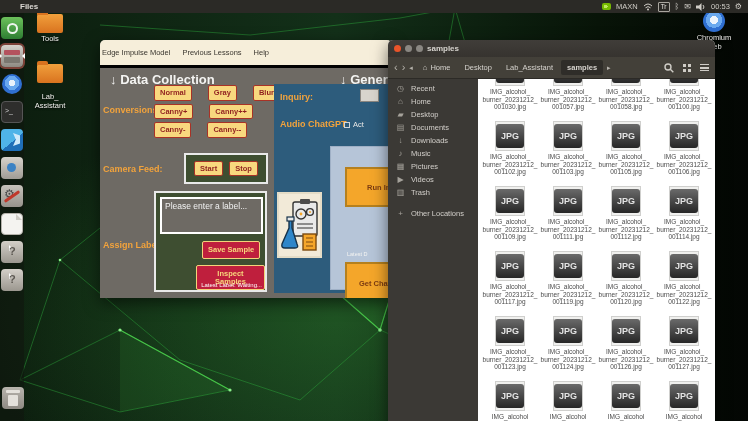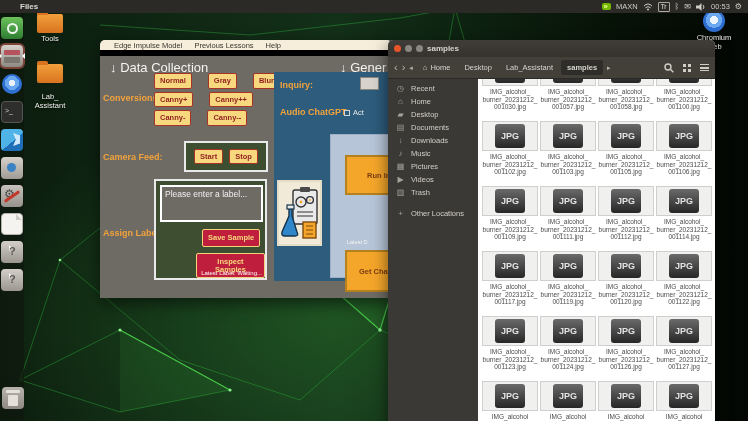--- a/index.html
+++ b/index.html
@@ -61,24 +61,24 @@
   .window{position:absolute;box-shadow:0 5px 16px rgba(0,0,0,.55);border-radius:5px 5px 0 0;}
   .titlebar{height:17px;border-radius:5px 5px 0 0;display:flex;align-items:center;gap:4px;padding:0 6px;}
   .wdot{width:7px;height:7px;border-radius:50%;}
   .wtitle{font-size:8px;font-weight:bold;}
 
   
   #app-win{left:100px;top:40px;width:292px;height:258px;z-index:5;background:#6e6a64;overflow:hidden;}
   #app-win .titlebar{background:linear-gradient(#45413c,#39362f);}
   #app-win .wdot{background:#77736c;}
   #app-win .wtitle{color:#cf9a50;}
-  #app-menubar{height:16px;background:#f6eeda;display:flex;align-items:center;gap:12px;padding:0 14px;
-    font-size:7.5px;color:#3a362f;border-bottom:6px solid #000000;}
+  #app-menubar{height:28px;background:#f6eeda;display:flex;align-items:center;gap:12px;padding:0 2px;
+    font-size:7.5px;color:#3a362f;border-bottom:3px solid #000000;}
   #app-body{position:relative;height:227px;background:#6e6a64;color:#eee;}
-  .section-head{position:absolute;font-size:13px;font-weight:normal;color:#f4f4f2;}
+  .section-head{position:absolute;font-size:13px;font-weight:bold;color:#f4f4f2;}
   .o-label{position:absolute;color:#f2a33c;font-size:9px;font-weight:bold;}
   .ybtn{background:#f8d87e;border:1.5px solid #a83226;color:#8f1f1f;font-size:7.5px;font-weight:bold;
     border-radius:2px;padding:3px 5px;line-height:1;}
   #conv-grid{position:absolute;left:54px;top:17px;width:120px;}
   #conv-grid .crow{display:flex;gap:16px;margin-bottom:3px;}
   .green-panel{position:absolute;background:#3e4e31;border:2px solid #e9e9e9;}
   #camera-panel{left:84px;top:85px;width:84px;height:31px;display:flex;align-items:center;justify-content:center;gap:6px;}
   #assign-panel{left:54px;top:123px;width:113px;height:101px;}
   #label-input{position:absolute;left:4px;top:4px;width:103px;height:37px;background:#6e6a64;border:2px solid #fff;
     color:#f2f2f2;font-size:8.5px;padding:2px 3px;resize:none;}
@@ -115,21 +115,21 @@
   .burger{width:9px;height:7px;border-top:1.5px solid #cfccc6;border-bottom:1.5px solid #cfccc6;position:relative;}
   .burger::after{content:"";position:absolute;left:0;top:2px;width:9px;height:1.5px;background:#cfccc6;}
   #fbody{display:flex;height:361px;}
   #fsidebar{width:90px;background:#3b3935;padding-top:3px;flex:none;}
   .side-row{display:flex;align-items:center;gap:6px;height:13px;padding-left:8px;color:#d2cfca;font-size:7.5px;}
   .side-row .sicon{width:9px;font-size:8px;color:#a5a29b;text-align:center;}
   .side-sep{height:8px;}
   #fcontent{flex:1;background:#fff;position:relative;overflow:hidden;}
   #file-grid{display:flex;flex-wrap:wrap;margin-top:-24px;padding-left:3px;}
   .file-cell{width:58px;height:65px;text-align:center;}
-  .jpg-frame{width:56px;height:30px;margin:1px auto 2px;background:#f0f0ee;border:1px solid #cfcfcd;
+  .jpg-frame{width:30px;height:30px;margin:1px auto 2px;background:#f0f0ee;border:1px solid #cfcfcd;
     display:flex;align-items:center;justify-content:center;}
   .jpg-badge{width:30px;height:24px;border-radius:3px;background:linear-gradient(#6a6a6a,#262626);
     color:#e2e2e2;font-weight:bold;font-size:9px;display:flex;align-items:center;justify-content:center;}
   .file-label{font-size:6.5px;line-height:7.5px;color:#4b4b4b;}
 </style>
 </head>
 <body>
 
 <div id="screen">
 

